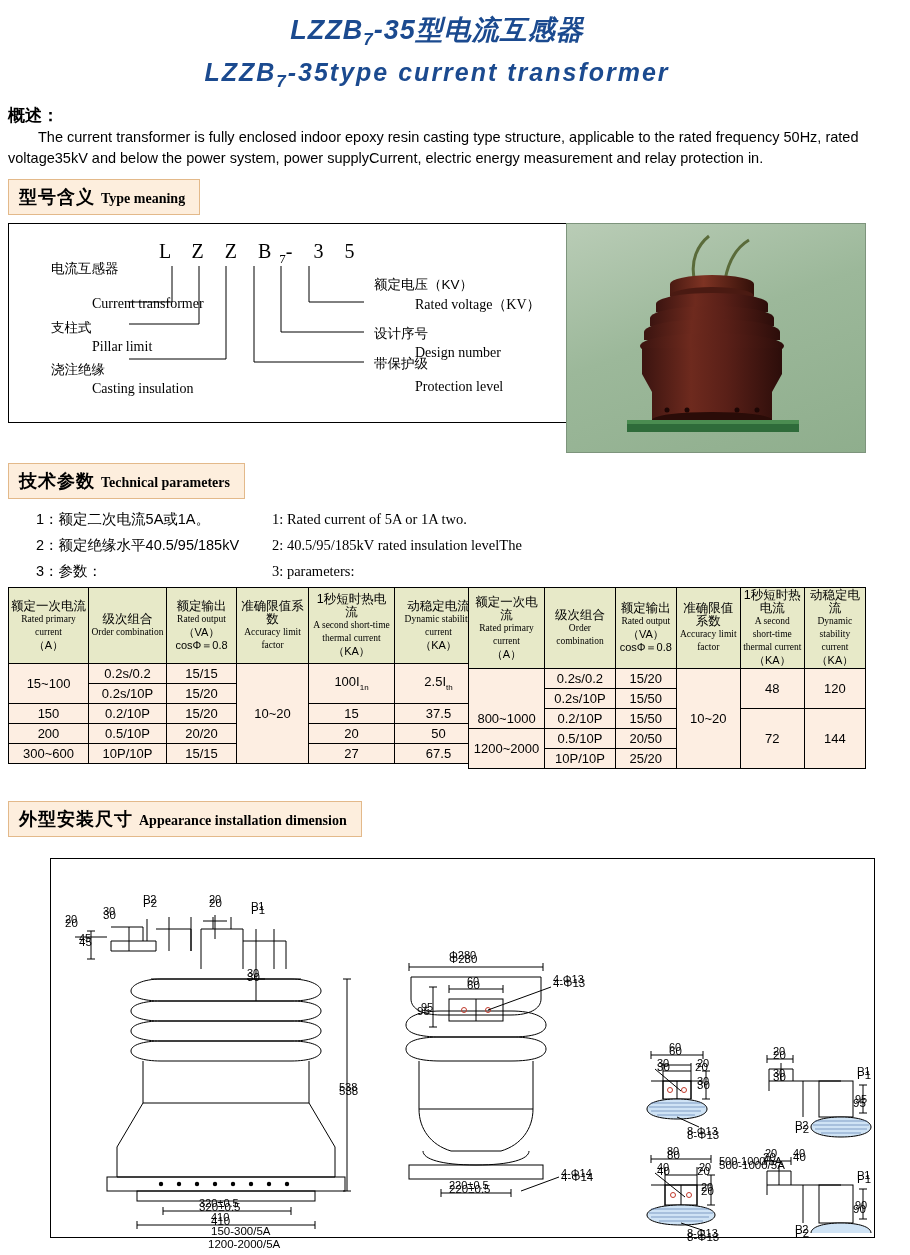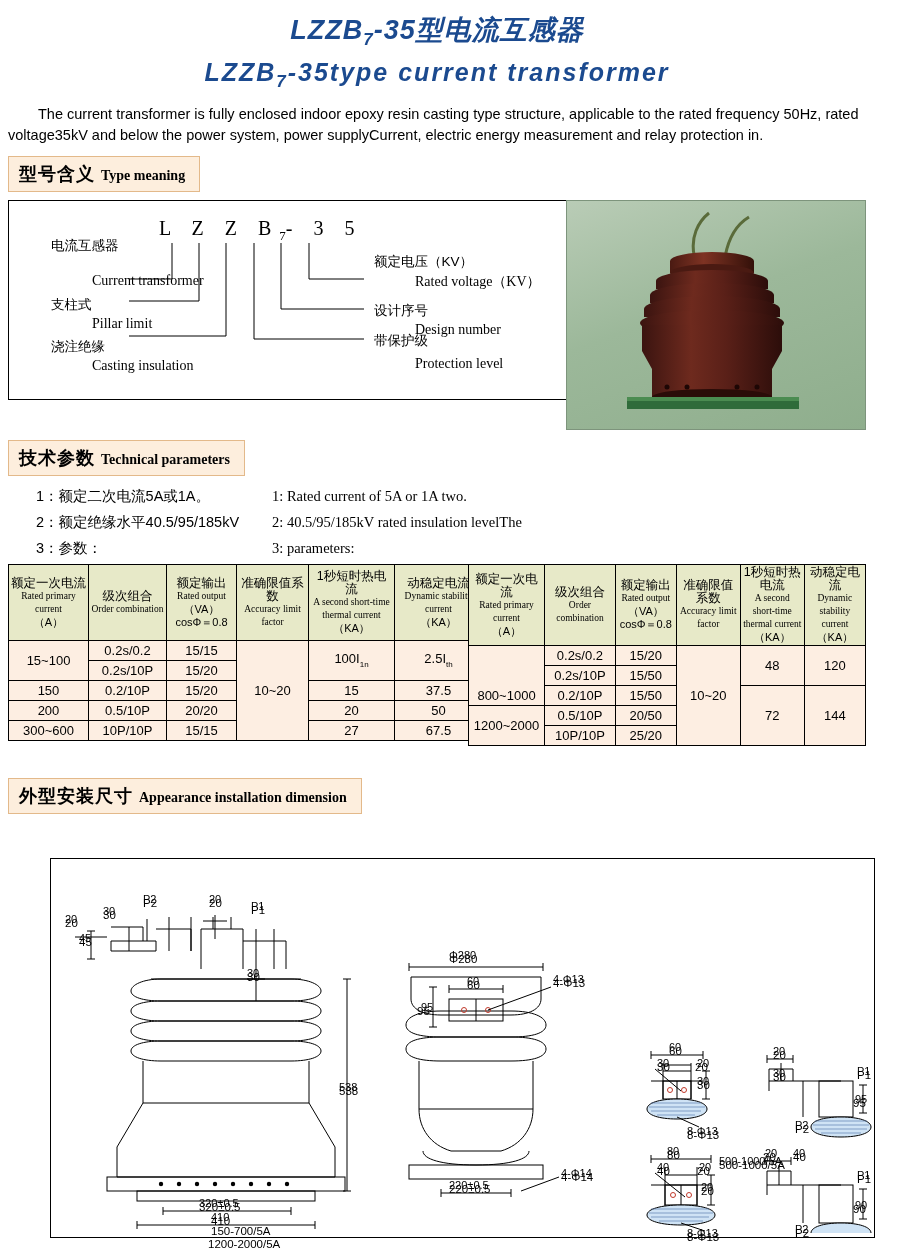--- a/index.html
+++ b/index.html
@@ -119,20 +119,21 @@
     <div class="title-cn">
       <span>LZZB</span><span class="sub7">7</span><span>-35型电流互感器</span>
     </div>
     <div class="title-en">
       <span>LZZB</span><span class="sub7">7</span><span>-35type current transformer</span>
     </div>
   </div>
 
   
   <div class="overview">
+    <div class="ov-head">概述：</div>
     <div class="ov-en"><span class="indent"></span><span>The current transformer is fully enclosed indoor epoxy resin casting type structure, applicable to the rated frequency 50Hz, rated voltage35kV and below the power system, power supplyCurrent, electric energy measurement and relay protection in.</span></div>
   </div>
 
   
   <div class="sec-head">
     <span class="cn">型号含义</span><span class="en">Type meaning</span>
   </div>
 
   
   <div class="type-area">
@@ -582,21 +583,21 @@
     <div class="cap" style="left:196px; top:112px;">30</div>
     <div class="cap" style="left:288px; top:226px;">538</div>
     <div class="cap" style="left:148px; top:342px;">320±0.5</div>
     <div class="cap" style="left:160px; top:356px;">410</div>
     <div class="cap" style="left:398px; top:94px;">Φ280</div>
     <div class="cap" style="left:416px; top:120px;">60</div>
     <div class="cap" style="left:366px; top:146px;">95</div>
     <div class="cap" style="left:502px; top:118px;">4-Φ13</div>
     <div class="cap" style="left:398px; top:324px;">220±0.5</div>
     <div class="cap" style="left:510px; top:312px;">4-Φ14</div>
-    <div class="cap" style="left:160px; top:366px;">150-700/5A</div>
+    <div class="cap" style="left:160px; top:366px;">150-300/5A</div>
 
     <div class="cap" style="left:618px; top:186px;">60</div>
     <div class="cap" style="left:606px; top:202px;">30</div>
     <div class="cap" style="left:644px; top:202px;">20</div>
     <div class="cap" style="left:646px; top:220px;">30</div>
     <div class="cap" style="left:722px; top:190px;">20</div>
     <div class="cap" style="left:722px; top:212px;">30</div>
     <div class="cap" style="left:806px; top:210px;">P1</div>
     <div class="cap" style="left:802px; top:238px;">95</div>
     <div class="cap" style="left:744px; top:264px;">P2</div>

